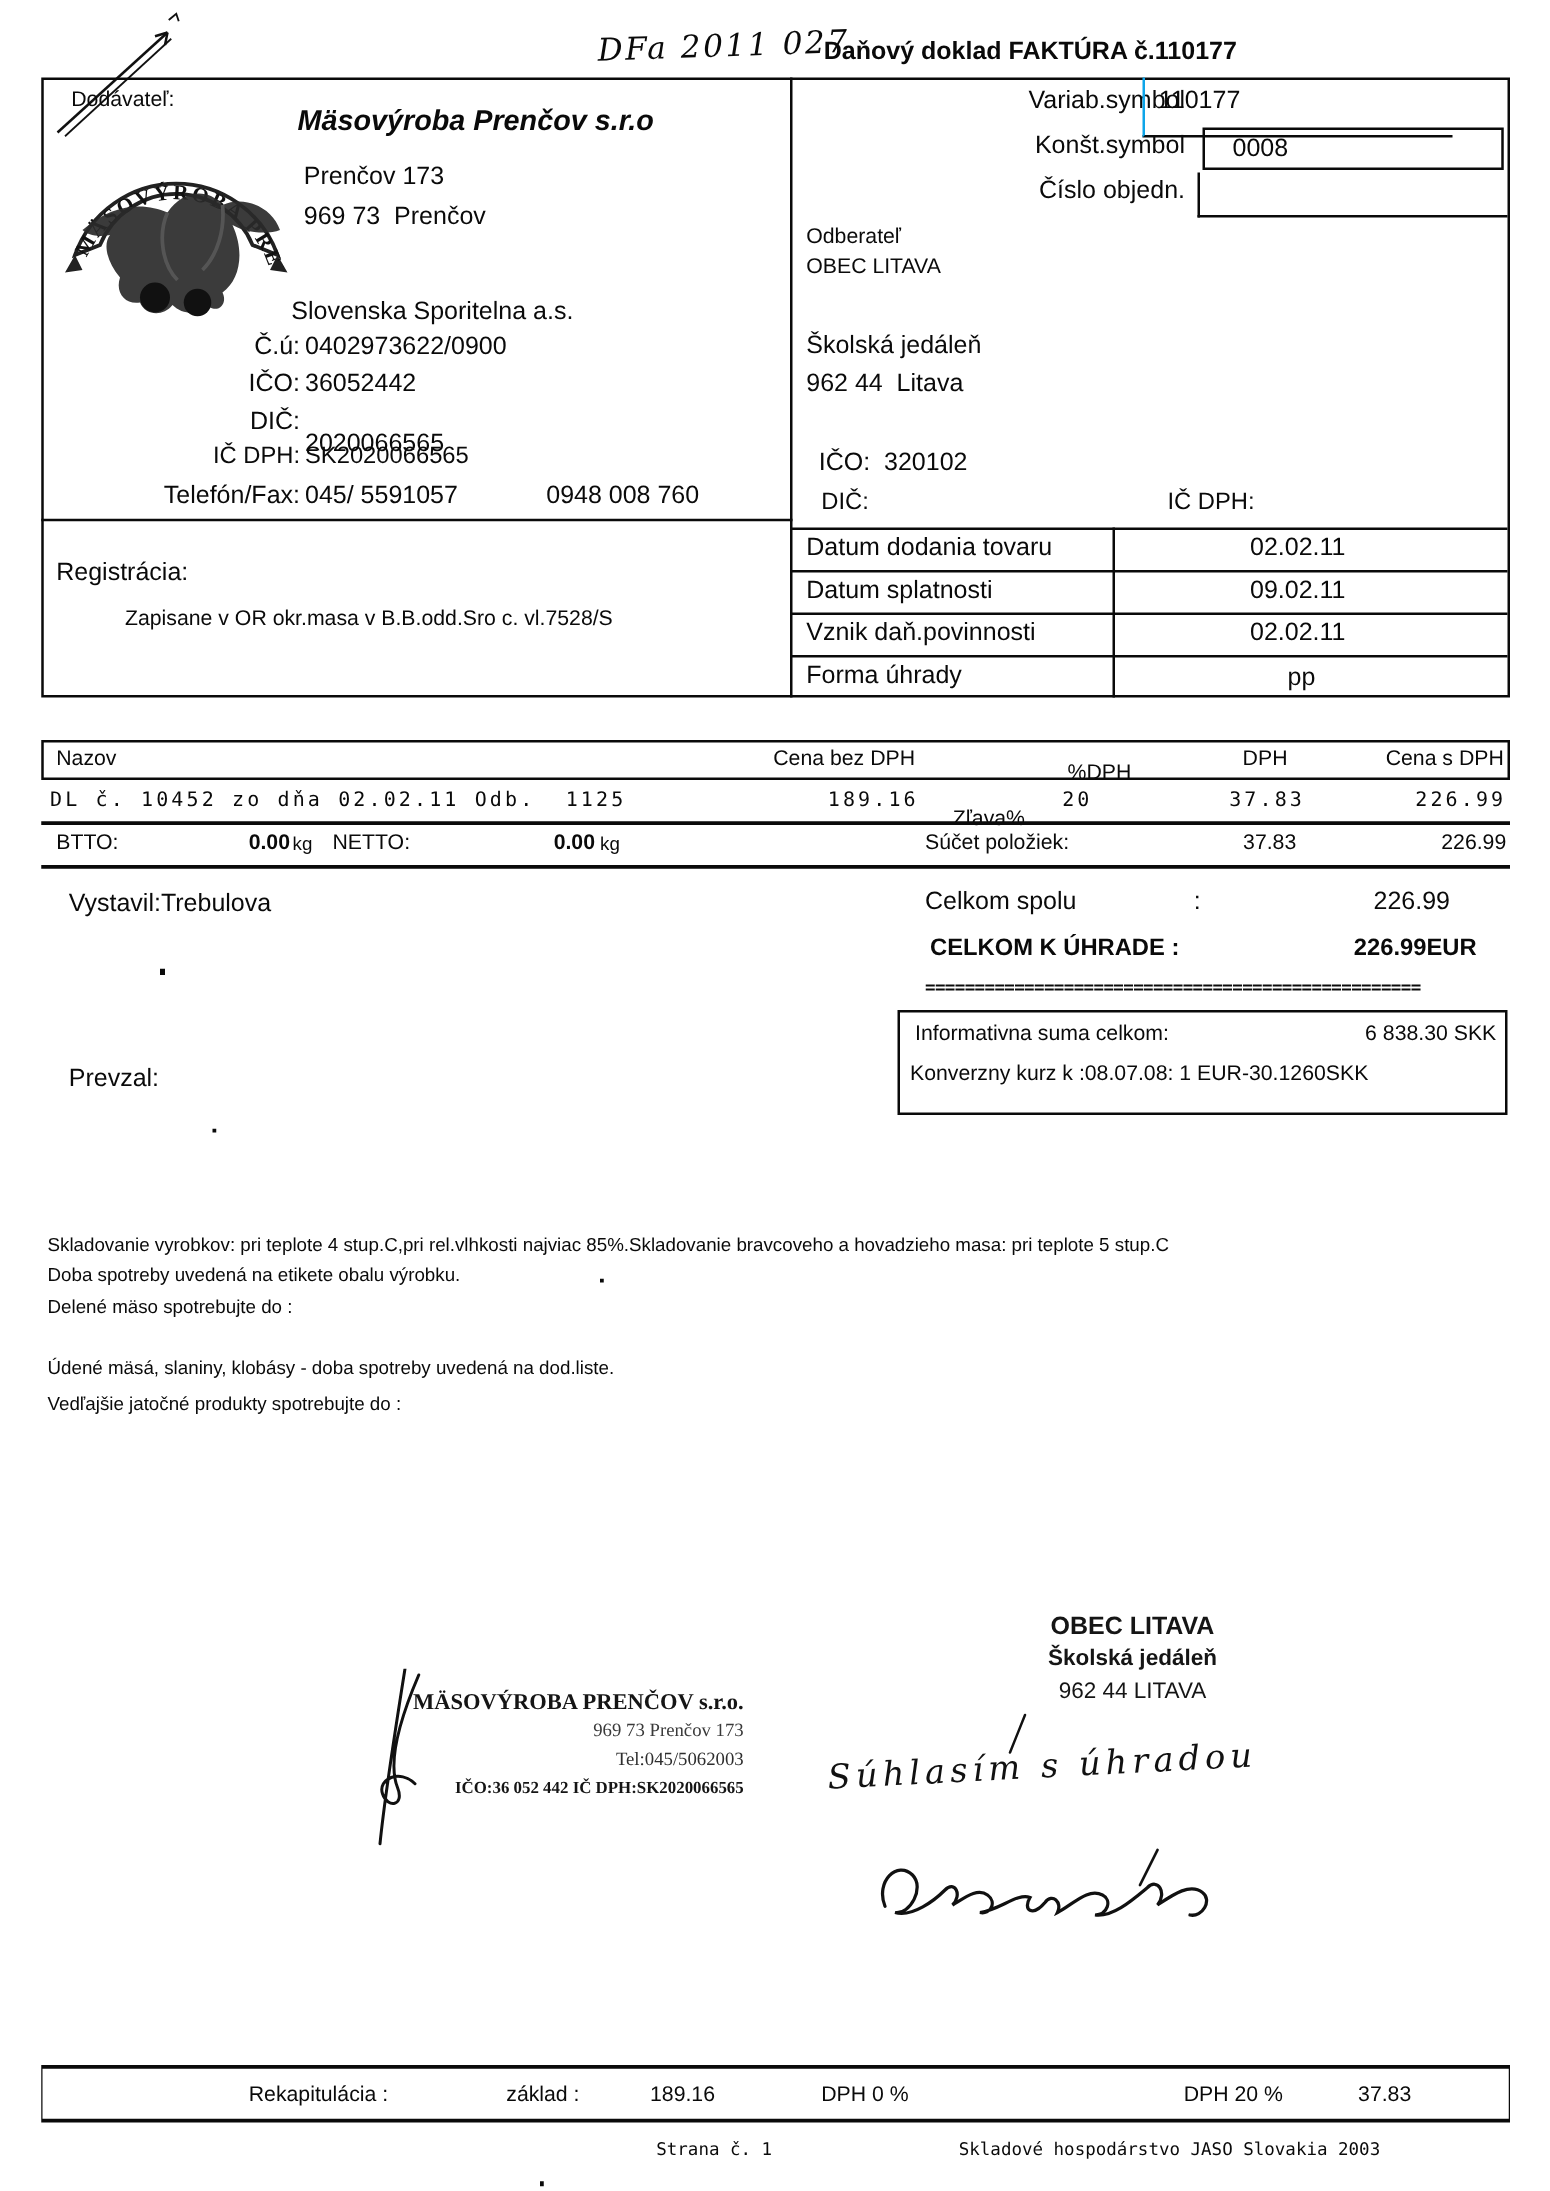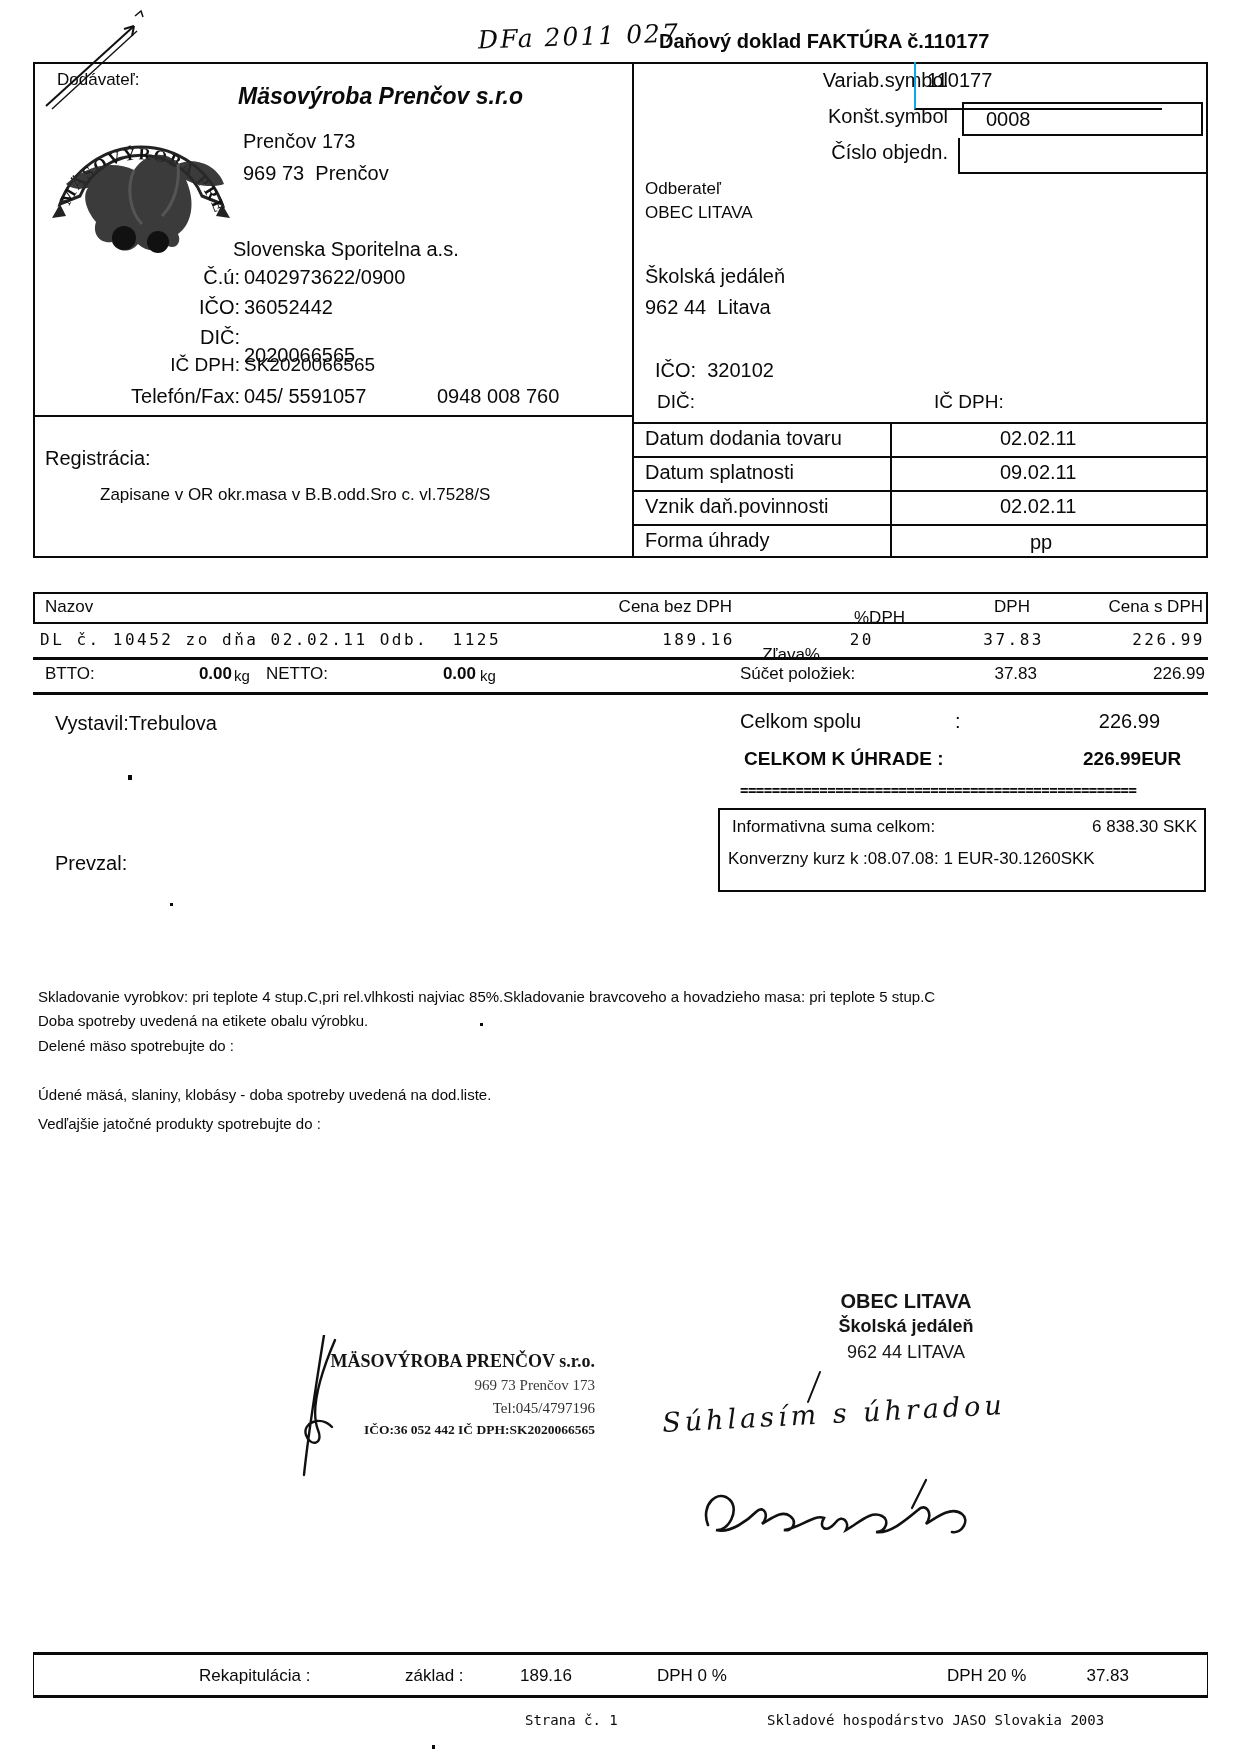--- a/index.html
+++ b/index.html
@@ -182,21 +182,21 @@
 
   <div class="abs f15" style="left:38px; top:988px;">Skladovanie vyrobkov: pri teplote 4 stup.C,pri rel.vlhkosti najviac 85%.Skladovanie bravcoveho a hovadzieho masa: pri teplote 5 stup.C</div>
   <div class="abs f15" style="left:38px; top:1012px;">Doba spotreby uvedená na etikete obalu výrobku.</div>
   <div class="abs f15" style="left:38px; top:1037px;">Delené mäso spotrebujte do :</div>
   <div class="abs f15" style="left:38px; top:1115px;">Vedľajšie jatočné produkty spotrebujte do :</div>
   <div class="abs f15" style="left:38px; top:1086px;">Údené mäsá, slaniny, klobásy - doba spotreby uvedená na dod.liste.</div>
 
   <div class="abs stamp" style="left:195px; top:1348px; width:400px; text-align:right; font-family:'Liberation Serif', serif; white-space:normal;">
     <div class="b" style="font-size:18px; line-height:26px;">MÄSOVÝROBA PRENČOV s.r.o.</div>
     <div style="font-size:15px; line-height:23px; color:#3a3a3a;">969 73  Prenčov 173</div>
-    <div style="font-size:15px; line-height:22px; color:#2e2e2e;">Tel:045/4797196</div>
+    <div style="font-size:15px; line-height:22px; color:#2e2e2e;">Tel:045/5062003</div>
     <div class="b" style="font-size:13.5px; line-height:21px;">IČO:36 052 442 IČ DPH:SK2020066565</div>
   </div>
 
   <svg class="abs" style="left:280px; top:1335px;" width="90" height="145" viewBox="0 0 90 145">
     <path d="M55,5 C40,40 30,75 38,95 C44,110 30,112 26,100 C22,88 40,80 52,92
              M44,0 C36,50 28,100 24,140" fill="none" stroke="#111" stroke-width="2.4" stroke-linecap="round"></path>
   </svg>
 
   <div class="abs stamp" style="left:796px; top:1288px; width:220px; text-align:center; white-space:normal;">
     <div class="b" style="font-size:20px; line-height:26px;">OBEC LITAVA</div>

